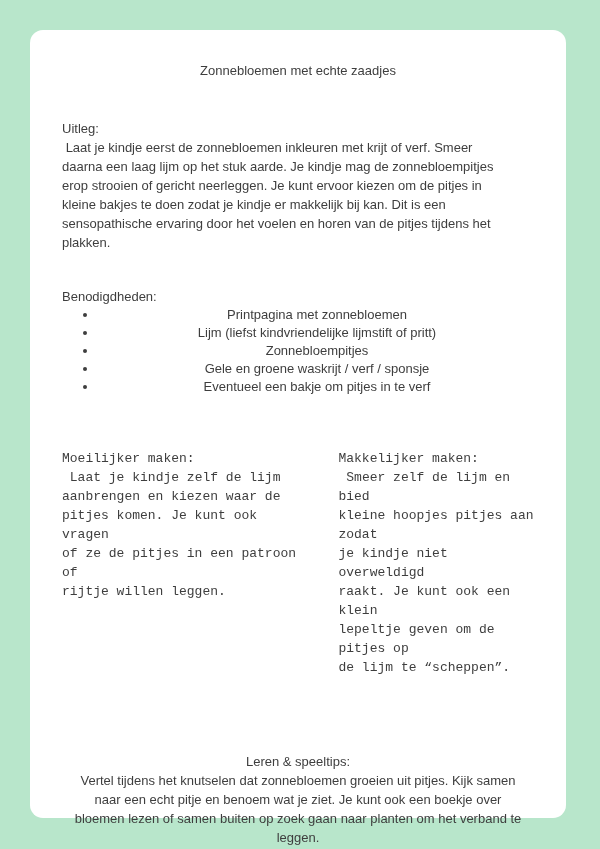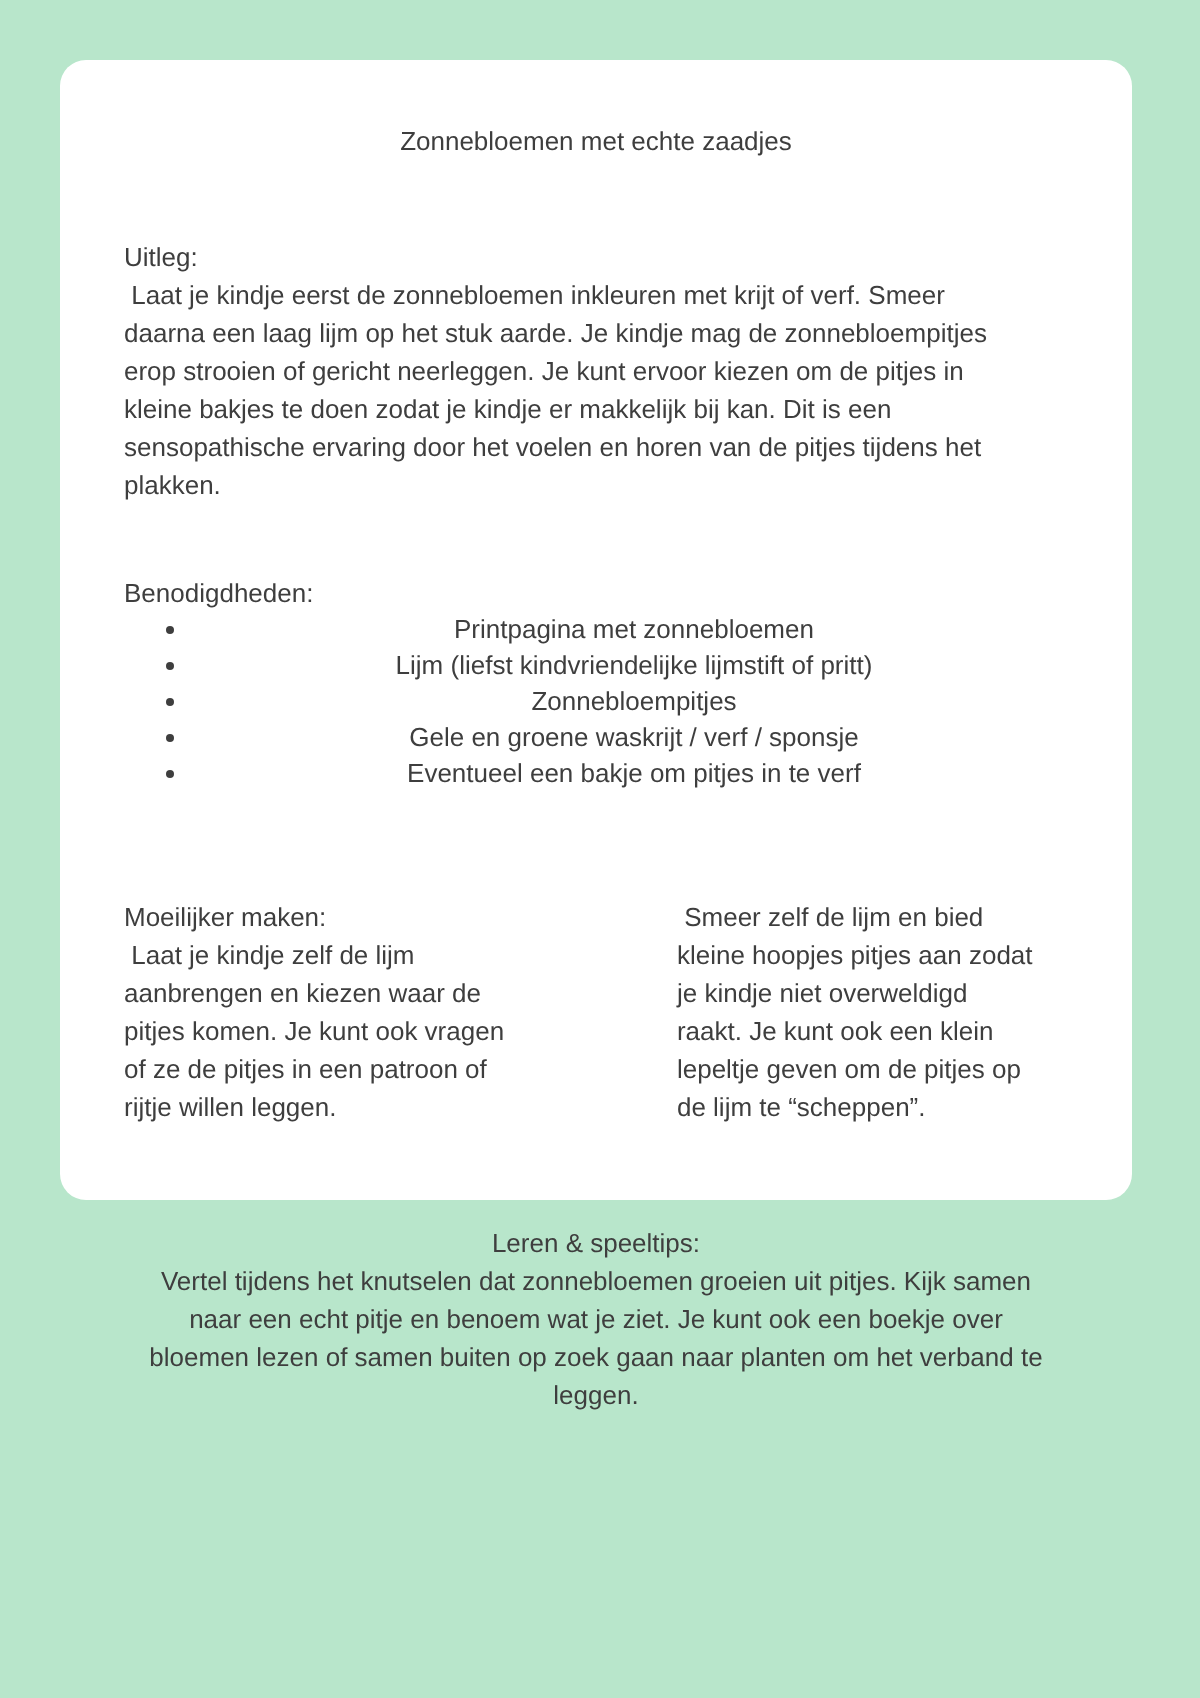--- a/index.html
+++ b/index.html
@@ -4,21 +4,21 @@
 <style>
   * { margin: 0; padding: 0; box-sizing: border-box; }
   html, body {
     width: 600px; height: 849px;
     font-family: "Liberation Sans", sans-serif;
   }
   body { background: #b8e6cb; position: relative; overflow: hidden; }
   .card {
     position: absolute;
     left: 30px; top: 30px;
-    width: 536px; height: 570px;
+    width: 536px; height: 788px;
     background: #ffffff;
     border-radius: 13px;
     padding: 0 32px;
     color: #3e3e3e;
     font-size: 13px;
     line-height: 19px;
   }
   .page-title {
     margin-top: 31px;
     text-align: center;
@@ -35,24 +35,25 @@
     list-style: disc outside;
     text-align: center;
   }
   .supplies-list li {
     line-height: 18px;
     padding-left: 2px;
   }
   .columns-row {
     margin-top: 53px;
     display: flex;
+    font-family: Liberation Mono, monospace;
   }
   .col-left { width: 250px; }
   .col-right { width: 205px; margin-left: 38px; }
-  .section-leren { margin-top: 49px; text-align: center; }
+  .section-leren { margin-top: 75px; text-align: center; }
   .section-leren .body-text { text-align: center; }
 </style>
 </head>
 <body>
 
 <div class="card">
 
   <div class="page-title">Zonnebloemen met echte zaadjes</div>
 
   <div class="section-uitleg">
@@ -79,20 +80,21 @@
   <div class="columns-row">
     <div class="col-left">
       <div class="heading">Moeilijker maken:</div>
       <div class="body-text"> Laat je kindje zelf de lijm
 aanbrengen en kiezen waar de
 pitjes komen. Je kunt ook vragen
 of ze de pitjes in een patroon of
 rijtje willen leggen.</div>
     </div>
     <div class="col-right">
+      <div class="heading">Makkelijker maken:</div>
       <div class="body-text"> Smeer zelf de lijm en bied
 kleine hoopjes pitjes aan zodat
 je kindje niet overweldigd
 raakt. Je kunt ook een klein
 lepeltje geven om de pitjes op
 de lijm te “scheppen”.</div>
     </div>
   </div>
 
   <div class="section-leren">

